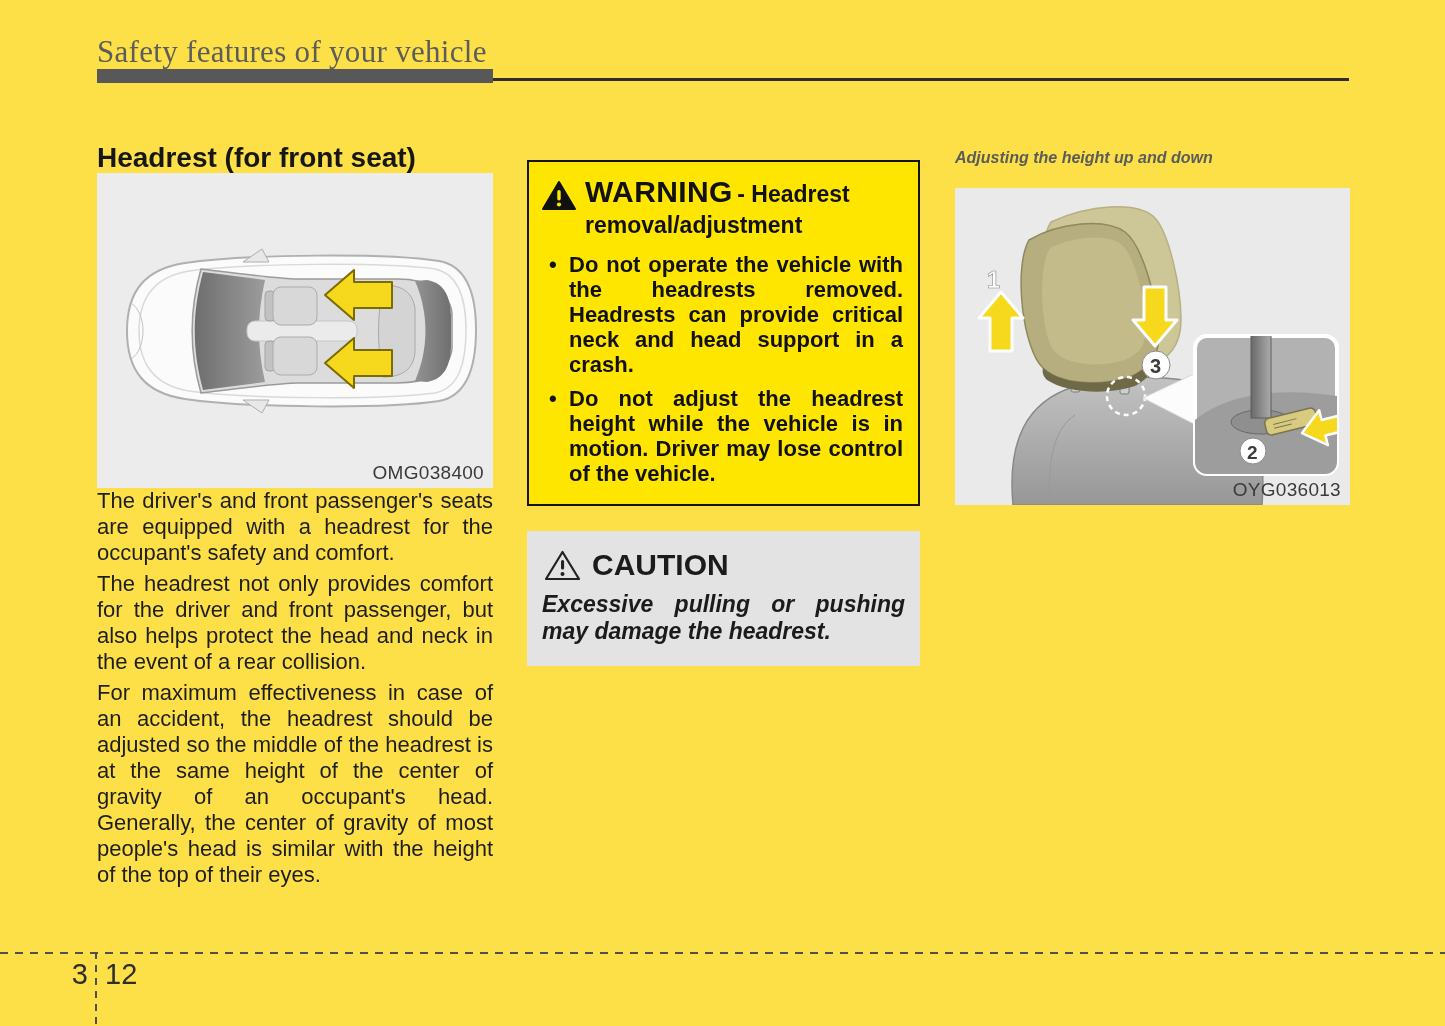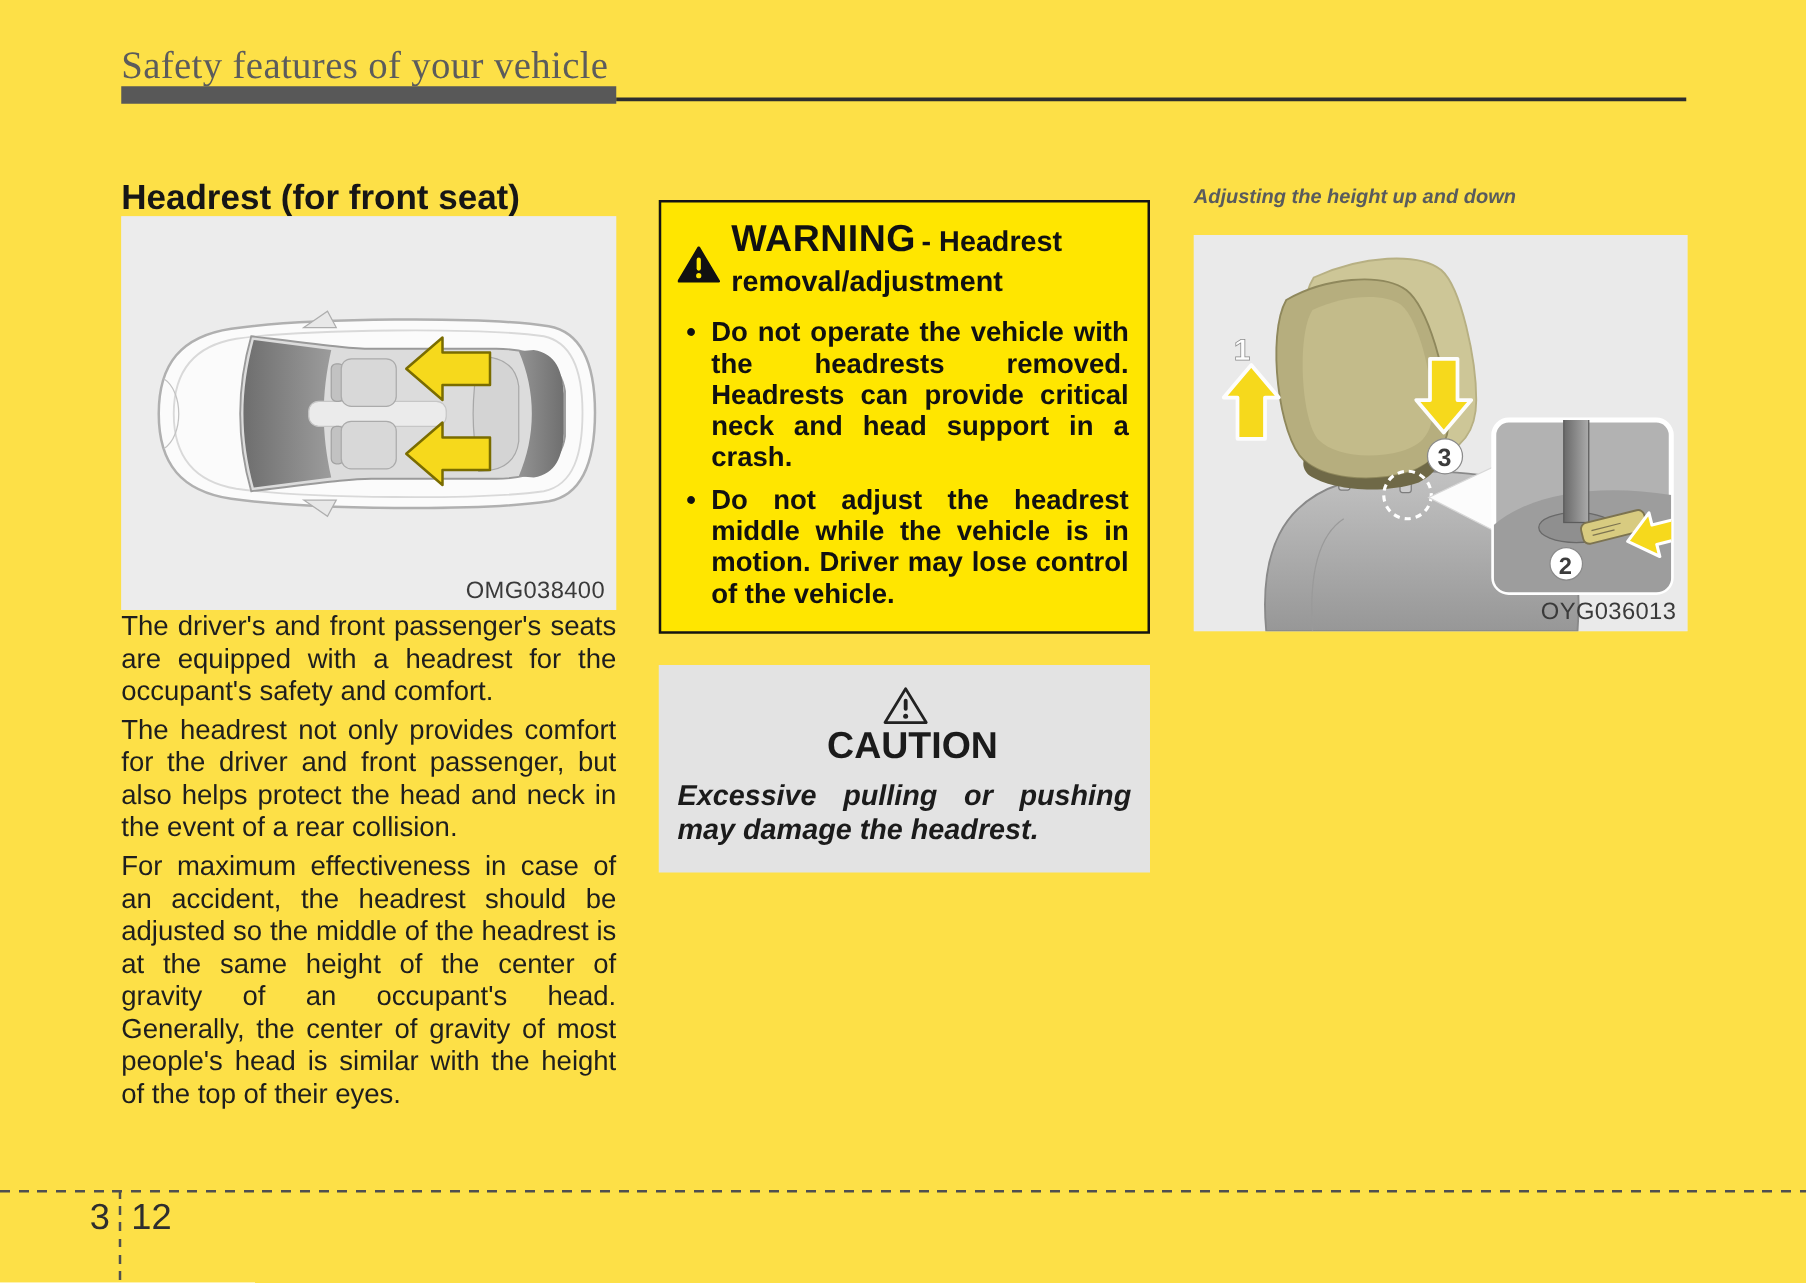--- a/index.html
+++ b/index.html
@@ -33,37 +33,37 @@
   .fig-car      { margin-top:16px; width:396px; height:315px; margin-bottom:11px; }
   .fig-headrest { width:395px; height:317px; margin-bottom:10px; }
   figcaption.fig-cap {
     position:absolute; right:9px; bottom:4px; font-size:19px; color:#3a3a3a; letter-spacing:0.3px;
   }
   
   .warning-box {
     box-sizing:border-box; width:393px; margin-top:17px;
     background:#ffe600; border:2px solid #141414; padding:13px 11px 9px 11px;
   }
-  .warn-head { display:flex; align-items:center; margin:2px 0 10px 2px; }
+  .warn-head { display:flex; align-items:flex-start; margin:2px 0 10px 2px; }
   .warn-icon { flex:0 0 auto; margin:4px 9px 0 0; }
   .warn-text { font-weight:bold; color:#111; line-height:29px; }
   .warn-title { font-size:30px; letter-spacing:0.4px; }
   .warn-sub   { font-size:23px; }
   .warn-list { margin:4px; padding:0; list-style:none; }
   .warn-list li {
     position:relative; padding-left:25px; margin-bottom:9px;
     font-weight:bold; font-size:22px; line-height:25px; text-align:justify; color:#111;
   }
   .warn-list li::before { content:"•"; position:absolute; left:5px; top:0; }
   
   .caution-box {
     box-sizing:border-box; width:393px; margin-top:25px;
     background:#e3e3e3; padding:17px 15px 21px 15px;
   }
-  .caut-head { display:flex; align-items:center; margin:0 0 9px 2px;flex-direction:column; }
+  .caut-head { display:flex; align-items:center; margin:0 0 9px 2px; }
   .caut-title { font-size:30px; font-weight:bold; color:#1b1b1b; margin-left:11px; }
   .caut-text {
     margin:0; font-size:23px; font-weight:bold; font-style:italic;
     line-height:27px; text-align:justify; color:#1b1b1b;
   }
   
   .foot-hdash {
     position:absolute; left:0; top:952px; width:1445px; height:2px;
     background:repeating-linear-gradient(90deg,#4f4f4f 0 8px,transparent 8px 15px);
   }
@@ -141,21 +141,21 @@
           <rect x="15.3" y="9" width="3.4" height="10.5" rx="1.7" fill="#ffe600"></rect>
           <circle cx="17" cy="23.5" r="2.1" fill="#ffe600"></circle>
         </svg>
         <div class="warn-text">
           <span class="warn-title">WARNING</span>
           <span class="warn-sub">- Headrest removal/adjustment</span>
         </div>
       </div>
       <ul class="warn-list">
         <li>Do not operate the vehicle with the headrests removed. Headrests can provide critical neck and head support in a crash.</li>
-        <li>Do not adjust the headrest middle while the vehicle is in motion. Driver may lose control of the vehicle.</li>
+        <li>Do not adjust the headrest height while the vehicle is in motion. Driver may lose control of the vehicle.</li>
       </ul>
     </div>
 
     <div class="caution-box">
       <div class="caut-head">
         <svg width="37" height="31" viewBox="0 0 37 31">
           <path d="M18.5 2 L35 29 H2 Z" fill="none" stroke="#222" stroke-width="2.2" stroke-linejoin="round"></path>
           <rect x="17" y="10" width="3.1" height="9.5" rx="1.5" fill="#222"></rect>
           <circle cx="18.5" cy="24" r="2" fill="#222"></circle>
         </svg>

